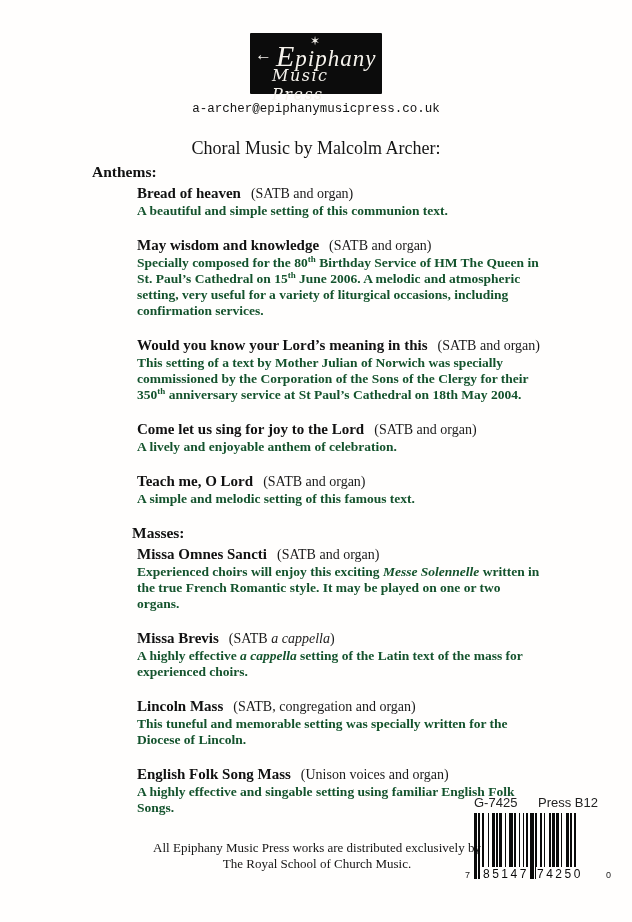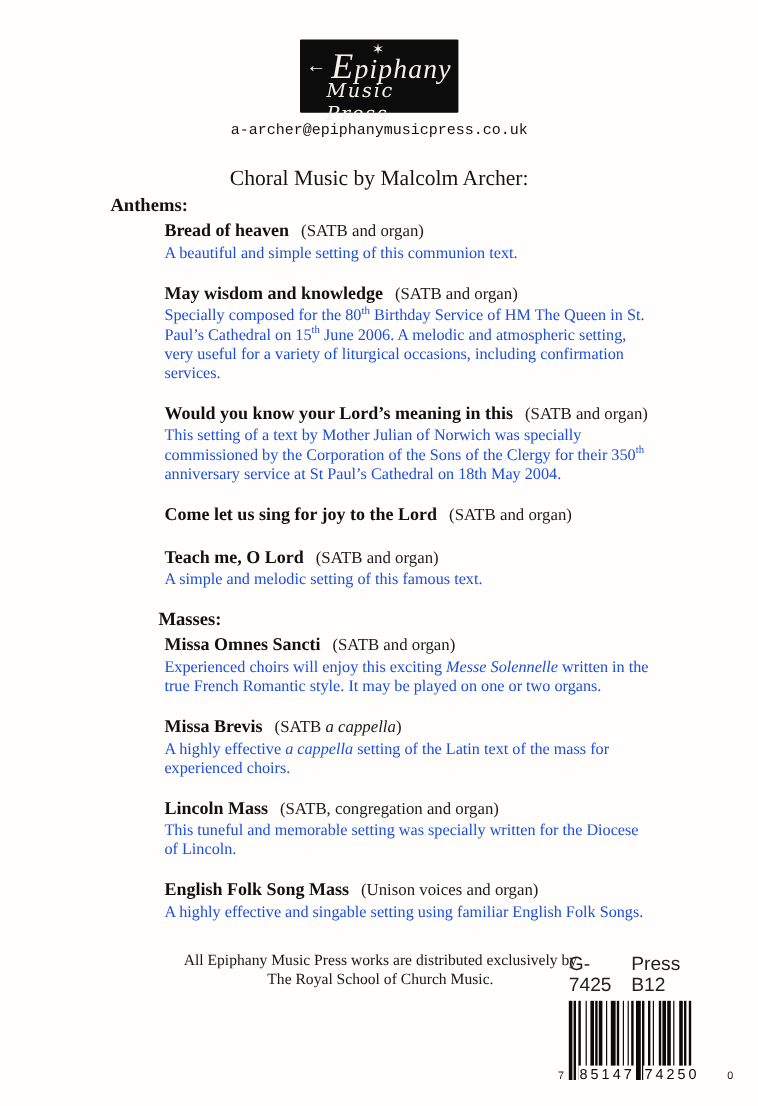--- a/index.html
+++ b/index.html
@@ -36,33 +36,33 @@
   .content { padding:0 90px 0 92px; }
   .section-heading { font-weight:bold; font-size:15.5px; line-height:17px; color:#111; }
   .section-heading.first { margin-top:4px; }
   .section-heading.later { margin-top:17px;margin-left:40px; }
   .works { margin-left:45px; }
   .work { margin-top:4px; }
   .work + .work { margin-top:17px; }
   .work-head { line-height:18px; white-space:nowrap; }
   .work-title { font-weight:bold; font-size:15px; color:#111; }
   .work-scoring { font-size:14px; margin-left:6px; color:#1a1a1a; }
-  .work-desc { font-size:13.5px; line-height:16px; max-width:424px; color:#1d4ed8; }
+  .work-desc { font-size:13.5px; line-height:16px; max-width:424px; color:#14532d;font-weight:bold; }
   .work-desc sup, .work-scoring sup { font-size:9px; vertical-align:super; line-height:0; }
   em { font-style:italic; }
 
   
   .footer { margin-top:24px; text-align:center; font-size:13px; line-height:15.5px; color:#151515; }
 
   
   .barcode {
     position:absolute; left:474px; top:795px; width:124px;
     font-family:"Liberation Sans","DejaVu Sans",sans-serif;
   }
-  .bc-labels { display:flex; justify-content:space-between; font-size:16px; color:#222; }
+  .bc-labels { display:flex; justify-content:space-between; font-size:13px; color:#222; }
   .bc-bars { margin-top:3px; height:66px; position:relative; display:flex; align-items:flex-start; }
   .bc-bar { background:#0a0a0a; height:66px; flex:0 0 auto; }
   .bc-space { background:transparent; height:66px; flex:0 0 auto; }
   .bc-digits { position:absolute; left:0; right:0; bottom:-2px; height:14px; }
   .bc-d-left  { position:absolute; left:-9px;  bottom:1px; font-size:9px; }
   .bc-d-right { position:absolute; right:-13px; bottom:1px; font-size:9px; }
   .bc-group {
     position:absolute; bottom:0; background:#fffefd; font-size:12px;
     letter-spacing:2.5px; padding:0 1px; color:#0a0a0a;
   }
@@ -112,20 +112,21 @@
           <span class="work-scoring"><span>(SATB and organ)</span></span>
         </div>
         <div class="work-desc"><span>This setting of a text by Mother Julian of Norwich was specially commissioned by the Corporation of the Sons of the Clergy for their 350</span><sup>th</sup><span> anniversary service at St Paul’s Cathedral on 18th May 2004.</span></div>
       </div>
 
       <div class="work">
         <div class="work-head">
           <span class="work-title">Come let us sing for joy to the Lord</span>
           <span class="work-scoring"><span>(SATB and organ)</span></span>
         </div>
+        <div class="work-desc"><span>A lively and enjoyable anthem of celebration.</span></div>
       </div>
 
       <div class="work">
         <div class="work-head">
           <span class="work-title">Teach me, O Lord</span>
           <span class="work-scoring"><span>(SATB and organ)</span></span>
         </div>
         <div class="work-desc"><span>A simple and melodic setting of this famous text.</span></div>
       </div>
 

